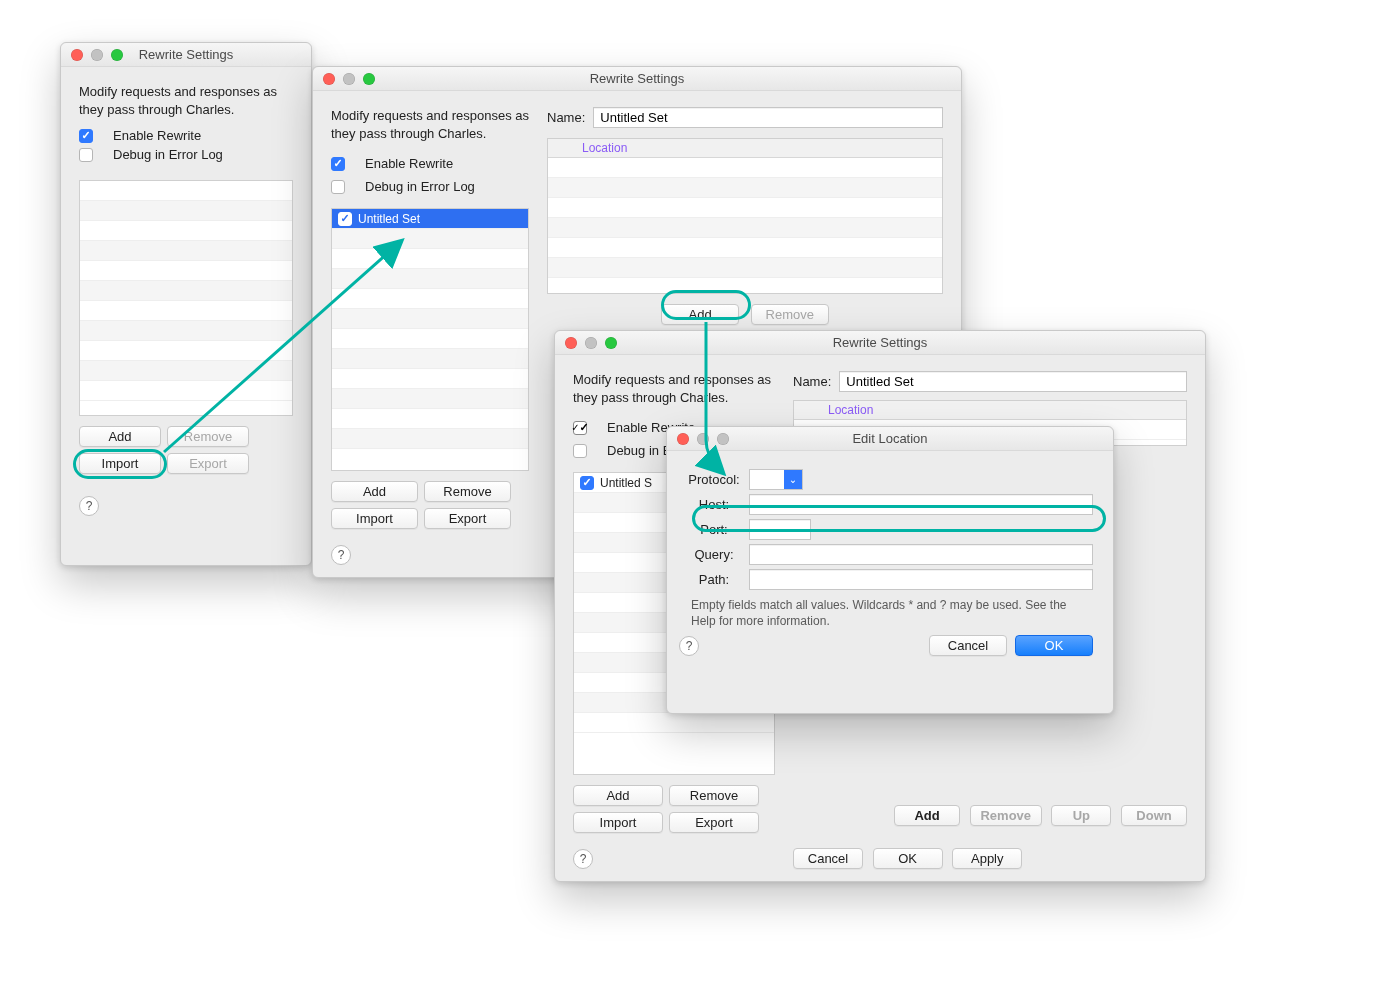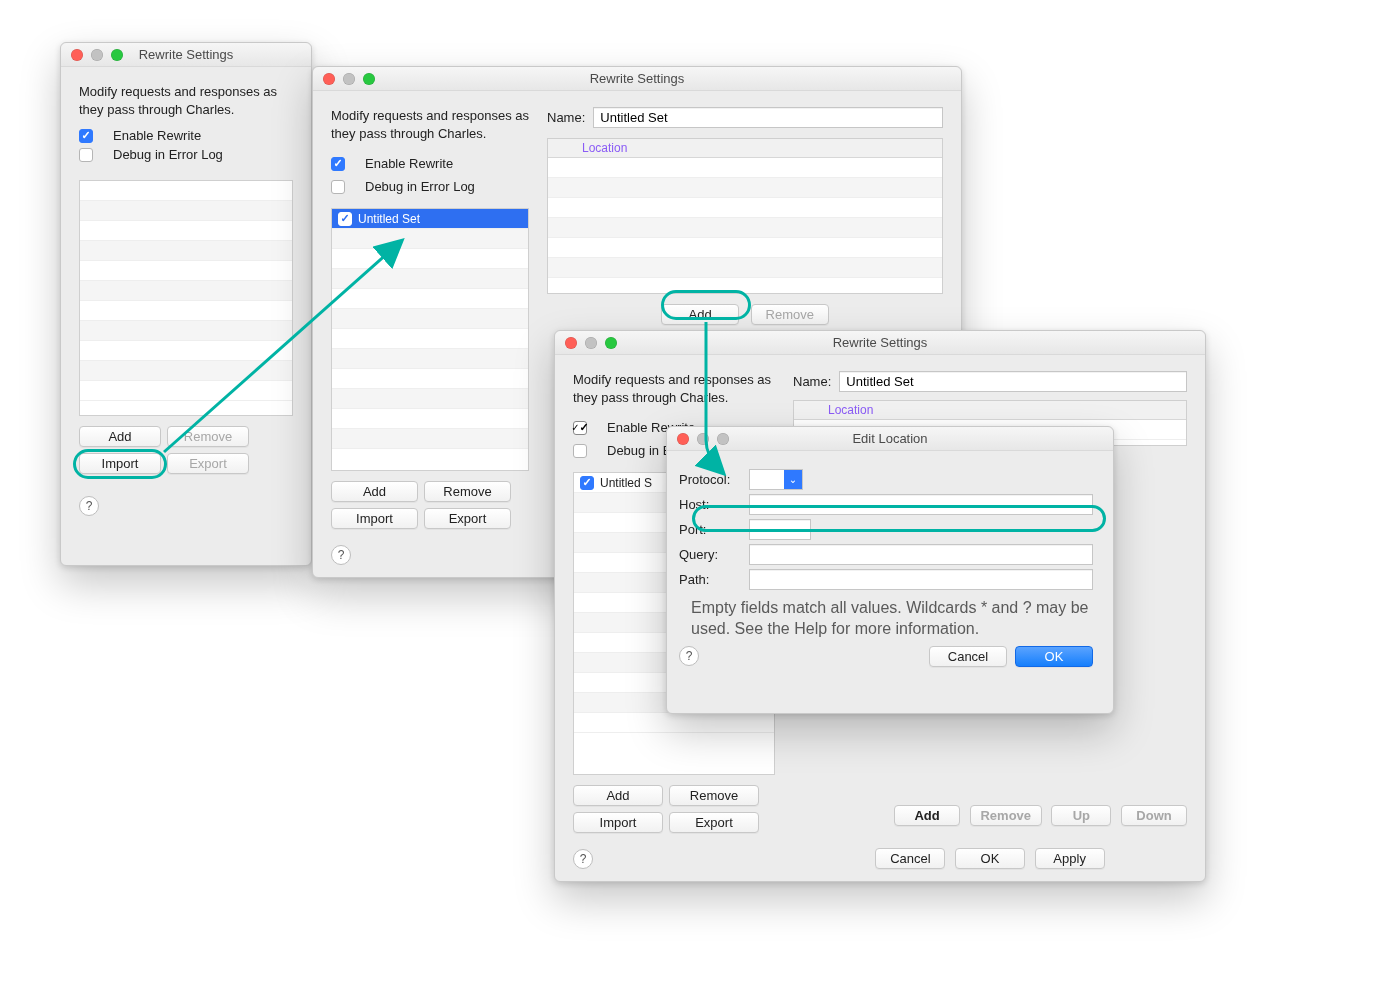--- a/index.html
+++ b/index.html
@@ -97,22 +97,22 @@
   }
   .select .arrow {
     width:18px; background:#2f79ff; color:#fff; display:flex; align-items:center; justify-content:center;
     font-size:10px; margin-left:auto;
   }
   .highlight-oval {
     position:absolute; border:3px solid #00b3a4; border-radius:16px; pointer-events:none;
   }
   svg.arrow-svg { position:absolute; pointer-events:none; }
   .form-row { display:flex; align-items:center; margin:4px 0; }
-  .form-row .lab { width:70px; text-align:left; padding-right:0; }
-  .hint { font-size:16px; color:#5a5a5a; line-height:1.3; margin:8px 0 4px 0; }
+  .form-row .lab { width:70px; text-align:center; padding-right:0; }
+  .hint { font-size:12px; color:#5a5a5a; line-height:1.3; margin:8px 0 4px 0; }
   .row-chk { width:14px; height:14px; margin-right:6px; }
 </style>
 </head>
 <body>
 
 <div class="window" style="left:60px; top:42px; width:252px; height:524px;">
   <div class="titlebar">
     <div class="traffic">
       <span class="tl red"></span>
       <span class="tl yel"></span>
@@ -287,21 +287,21 @@
         <div class="row hdr" style="height:19px; padding-left:34px;">Location</div>
         <div class="row"></div>
       </div>
       <div style="flex:1;"></div>
       <div style="text-align:right; margin-top:8px;font-weight:bold;">
         <span class="btn" style="width:66px;">Add</span>
         <span class="btn disabled" style="width:72px; margin-left:6px;">Remove</span>
         <span class="btn disabled" style="width:60px; margin-left:6px;">Up</span>
         <span class="btn disabled" style="width:66px; margin-left:6px;">Down</span>
       </div>
-      <div style="text-align:center; margin-top:22px;">
+      <div style="text-align:left; margin-top:22px;">
         <span class="btn" style="width:70px;">Cancel</span>
         <span class="btn" style="width:70px; margin-left:6px;">OK</span>
         <span class="btn" style="width:70px; margin-left:6px;">Apply</span>
       </div>
     </div>
   </div>
 </div>
 
 <div class="window" style="left:666px; top:426px; width:448px; height:288px;">
   <div class="titlebar">

